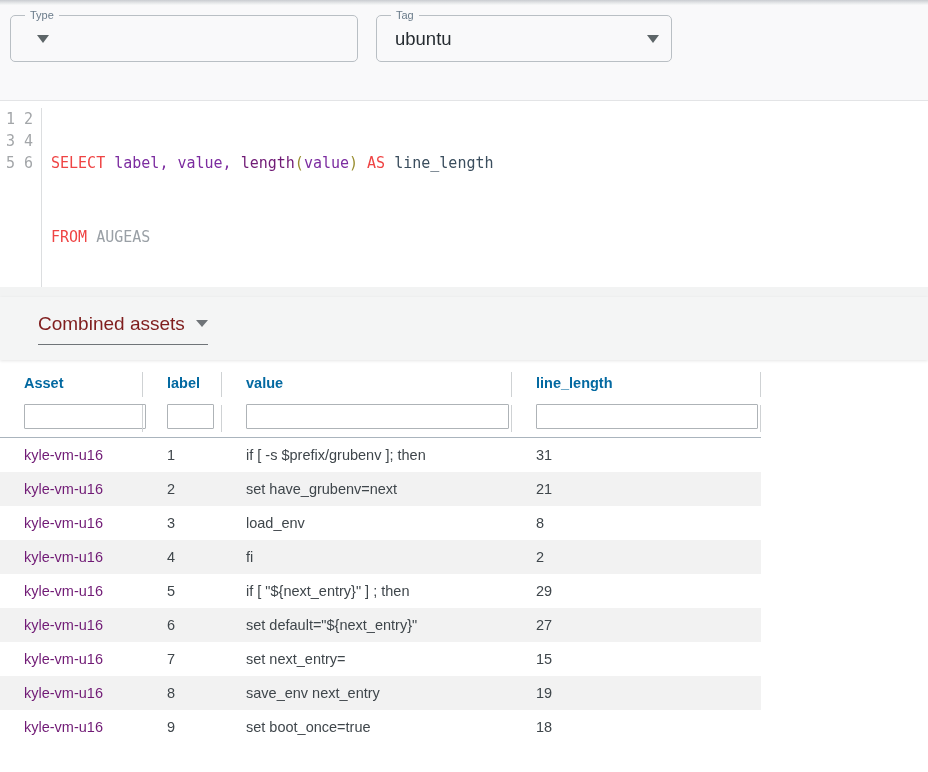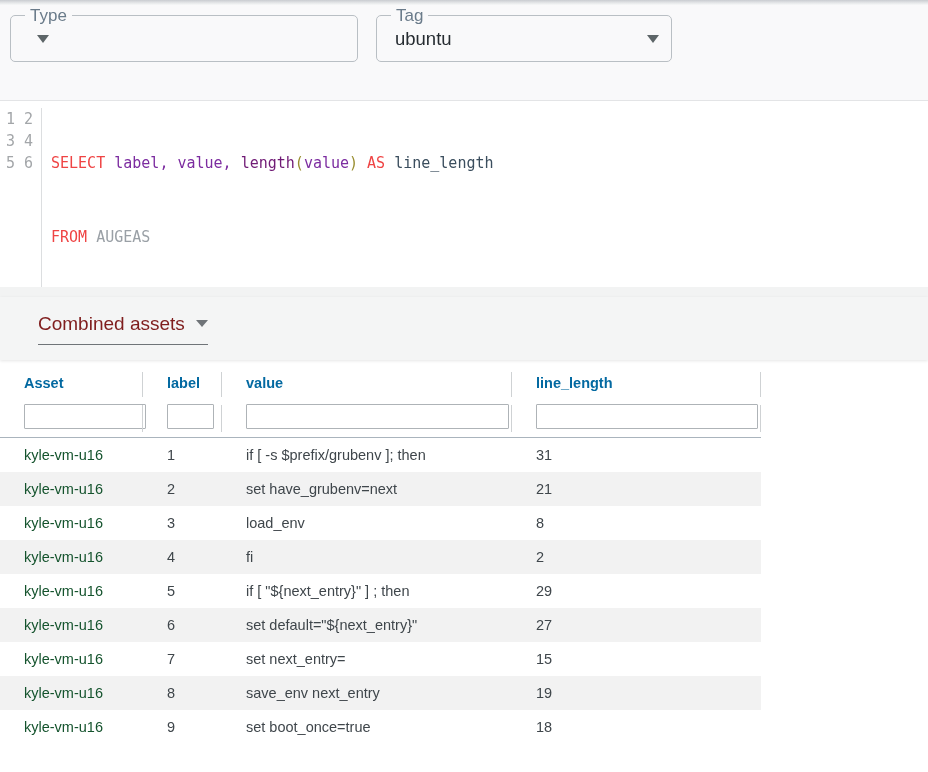--- a/index.html
+++ b/index.html
@@ -46,21 +46,21 @@
   .field.type-field { width: 348px; }
   .field.host-field { width: 248px; }
   .field.tag-field  { width: 296px; }
 
   .field-label {
     position: absolute;
     top: -9px;
     left: 14px;
     background: #f9f9fa;
     padding: 0 5px;
-    font-size: 17px;
+    font-size: 11px;
     color: #6a7b8a;
     line-height: 17px;
     white-space: nowrap;
   }
   .field-value {
     font-size: 18.5px;
     color: #262c31;
     line-height: 22px;
     flex: 1;
     overflow: hidden;
@@ -212,21 +212,21 @@
     color: #3f464b;
     vertical-align: middle;
     white-space: nowrap;
     overflow: hidden;
     text-overflow: ellipsis;
   }
   tbody.data tr td .cell { padding-left: 14px; }
   tbody.data tr:nth-child(even) { background: #f2f2f2; }
   tbody.data tr:nth-child(odd)  { background: #ffffff; }
   .asset-link {
-    color: #14532d;
+    color: #701a75;
     text-decoration: none;
   }
 </style>
 </head>
 <body>
 
 <div class="top-strip"></div>
 
 <div class="filter-bar">
 

